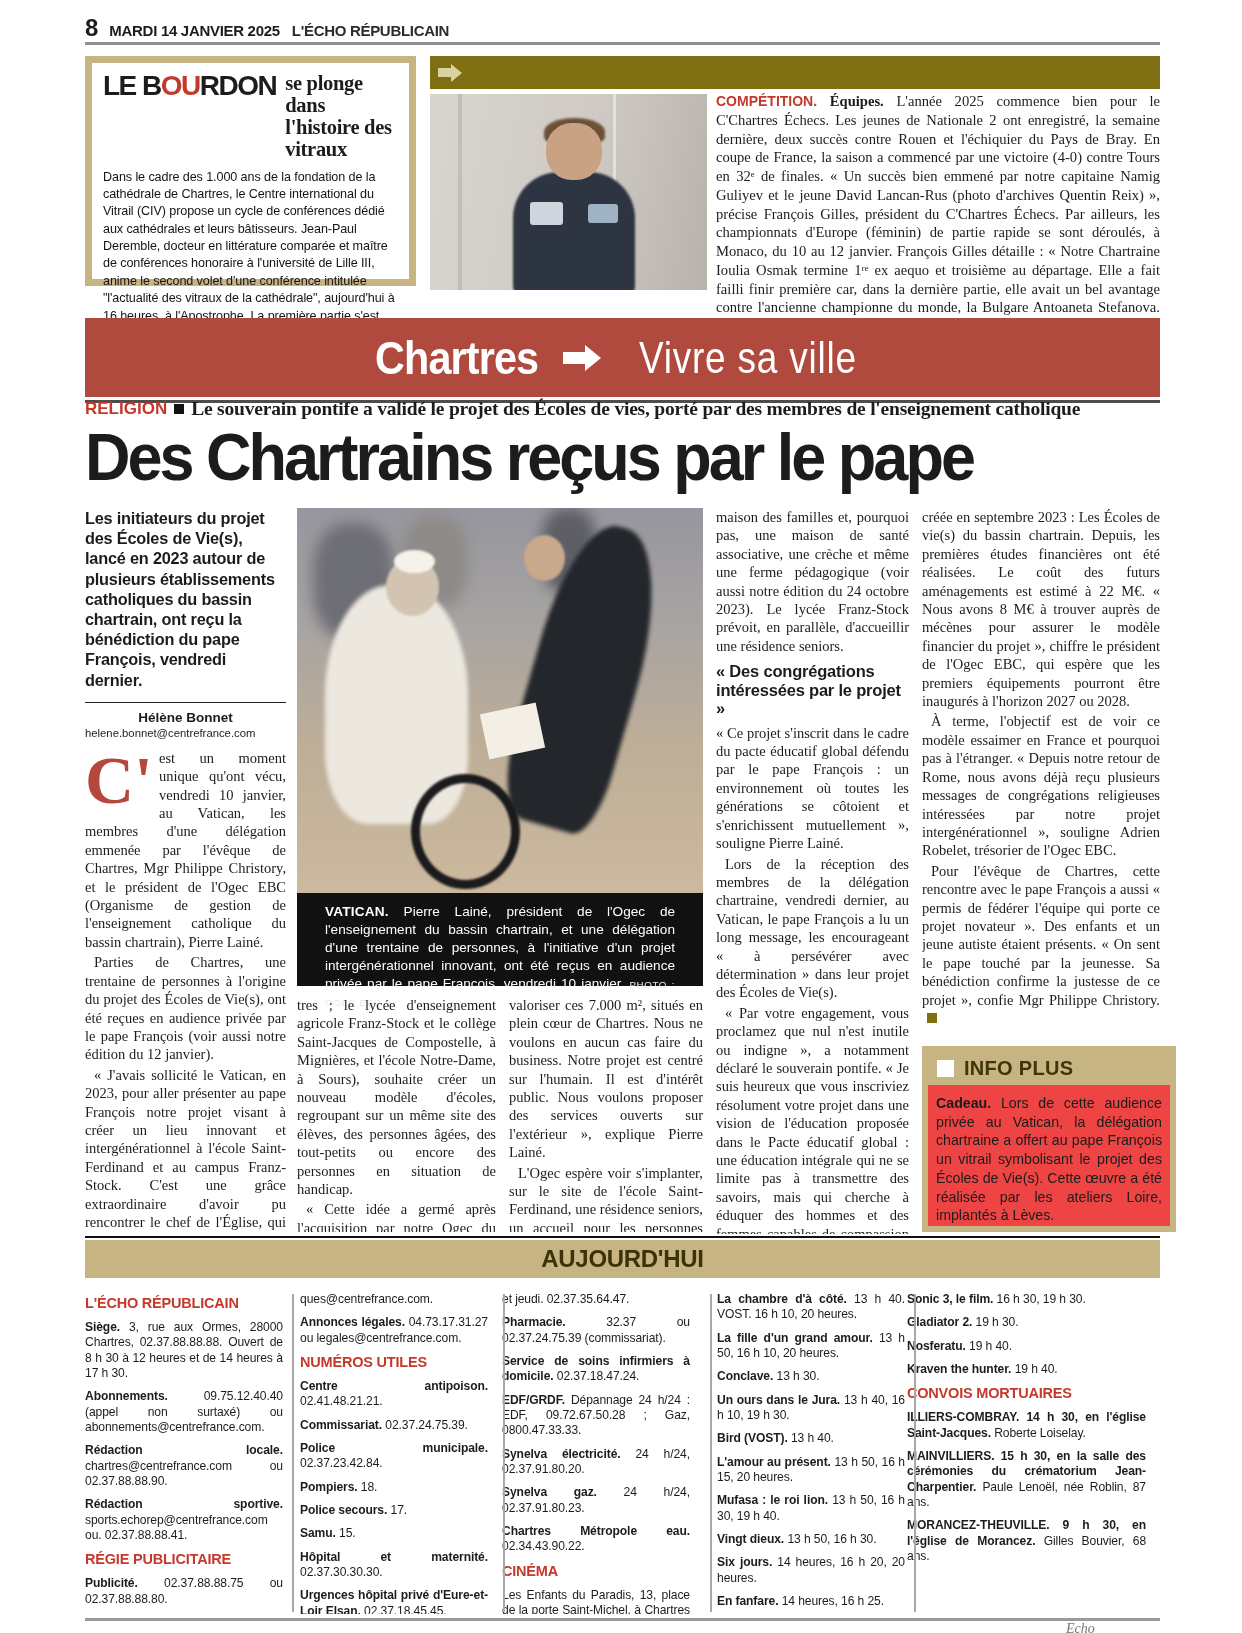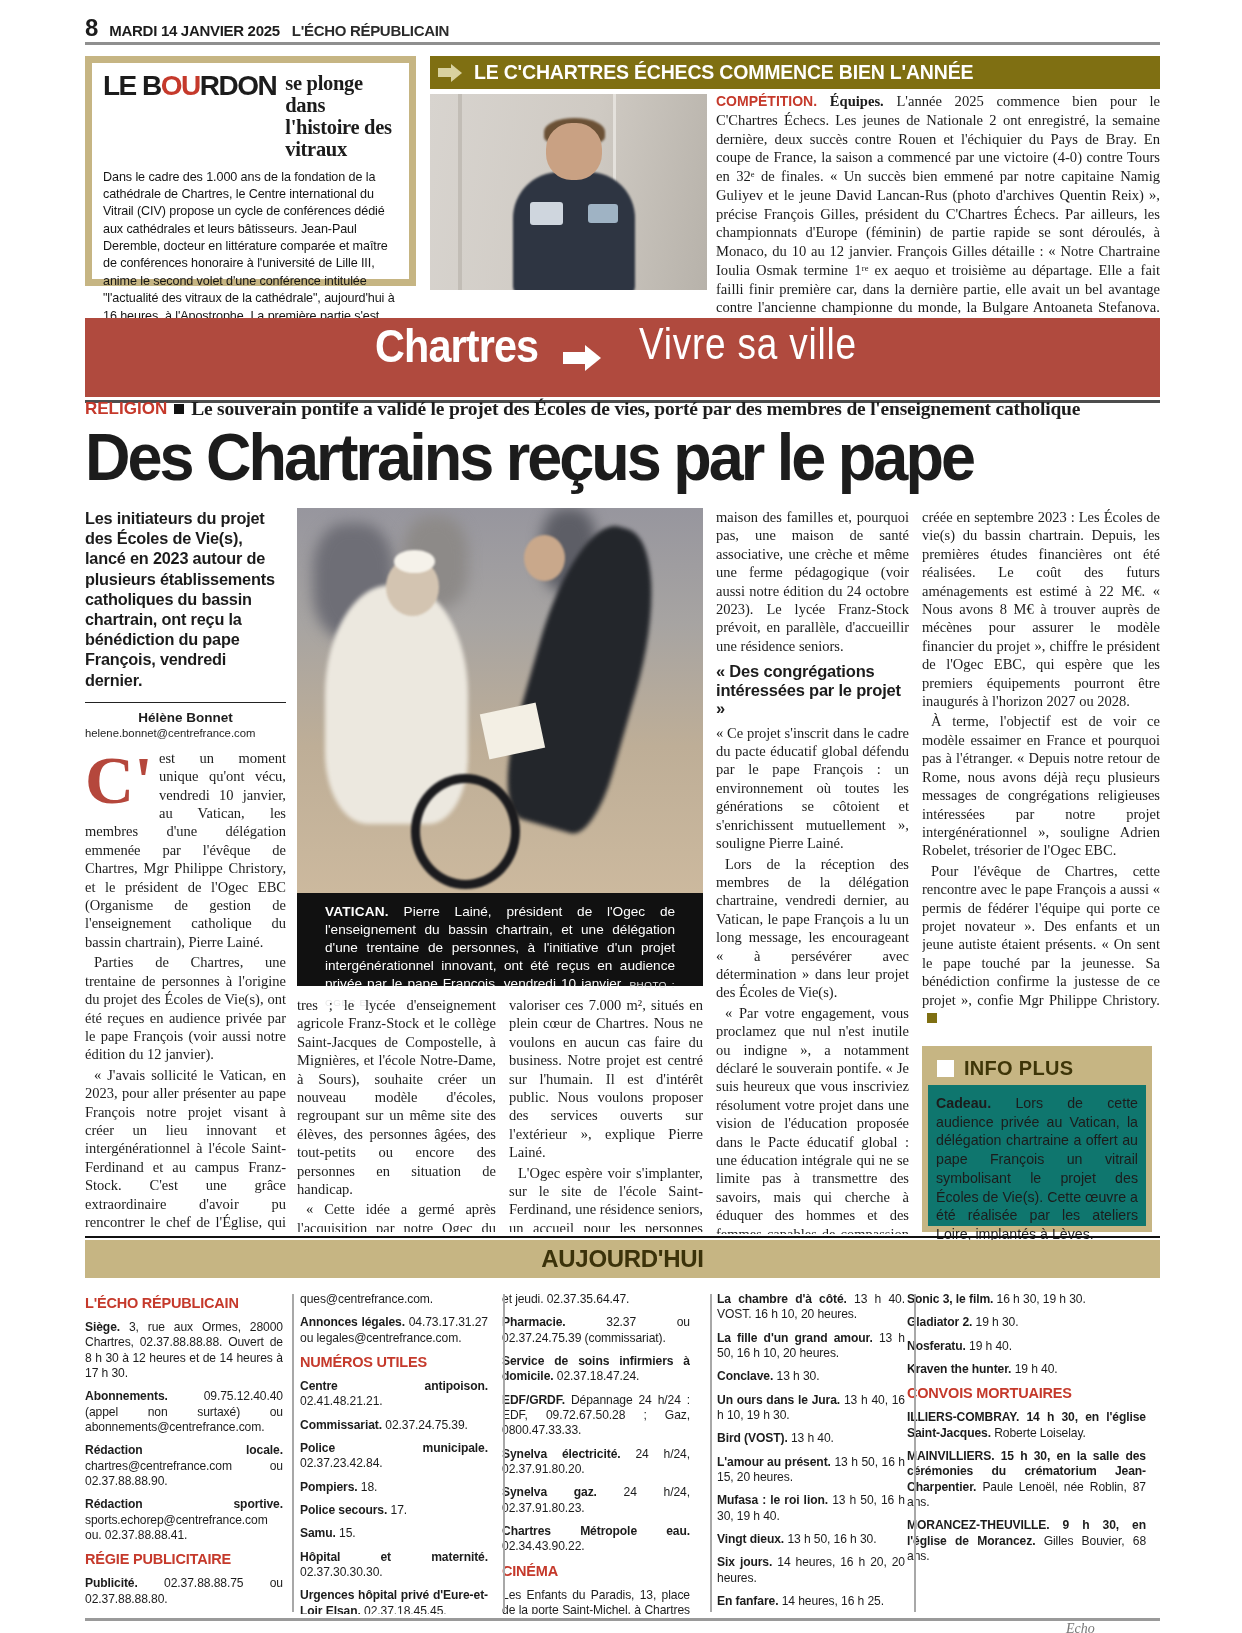--- a/index.html
+++ b/index.html
@@ -58,21 +58,21 @@
   .chess-text{left:716px;top:92px;width:444px;height:202px;font-size:14.6px;line-height:1.285;
               text-align:justify}
   .kicker{color:var(--accent_red);font-family:"Liberation Sans",sans-serif;font-weight:bold;font-size:14px}
   .kicker2{font-weight:bold}
   .sq{display:inline-block;width:10px;height:10px;margin-left:5px;vertical-align:baseline}
   .sq.olive{background:var(--olive)}
   .sq.black{background:#111;margin:0 7px}
 
   
   .section-banner{left:85px;top:318px;width:1075px;height:79px;background:var(--banner_red);display:flex;
-                  justify-content:center;gap:14px;font-family:"Liberation Sans",sans-serif}
+                  align-items:center;justify-content:center;gap:14px;font-family:"Liberation Sans",sans-serif}
   .city{color:#fff;font-weight:bold;font-size:47px;letter-spacing:-1px;display:inline-block;transform:scaleX(.88)}
   .tagline{color:#fff;font-weight:400;font-size:45px;letter-spacing:1px;display:inline-block;transform:scaleX(.82)}
   .banner-rule{left:85px;top:400px;width:1075px;height:3px;background:#4d4d4d}
 
   
   .religion-row{left:85px;top:397px;width:1075px;height:24px;display:flex;align-items:center;white-space:nowrap}
   .religion-label{color:var(--accent_red);font-family:"Liberation Sans",sans-serif;font-weight:bold;font-size:17px}
   .standfirst{font-weight:bold;font-size:19.5px;letter-spacing:-.2px}
   .headline{left:85px;top:424px;width:1075px;height:80px;font-family:"Liberation Sans",sans-serif;
             font-weight:700;font-size:63px;letter-spacing:-3px;line-height:1;white-space:nowrap;
@@ -114,21 +114,21 @@
   .pp-darkhead{left:56%;top:7%;width:10%;height:12%;background:#c9a88b;border-radius:50%;filter:blur(1px)}
   .pp-paper{left:46%;top:52%;width:14%;height:12%;background:#f3efe4;transform:rotate(-12deg);filter:blur(.5px)}
   .pp-wheel{left:28%;bottom:1%;width:27%;height:30%;border:9px solid #1b1b1e;border-radius:50%;filter:blur(1px)}
   .caption{left:297px;top:893px;width:406px;height:93px;background:var(--caption_bg);color:#fff;
            padding:10px 28px;font-family:"Liberation Sans",sans-serif;font-size:13.6px;line-height:1.32;
            text-align:justify}
   .caption b{letter-spacing:.2px}
   .caption .credit{font-size:9.8px;letter-spacing:.6px;color:#e8e8e8}
 
   
-  .infoplus{left:922px;top:1046px;width:230px;height:186px;border:6px solid var(--tan);background:#0f766e}
+  .infoplus{left:922px;top:1046px;width:254px;height:186px;border:6px solid var(--tan);background:#ef4444}
   .ip-head{background:var(--tan);height:33px;display:flex;align-items:center;padding-left:9px}
   .ip-square{width:17px;height:17px;background:#fff}
   .ip-title{font-family:"Liberation Sans",sans-serif;font-weight:bold;font-size:20px;color:#3e3508;
             margin-left:10px;letter-spacing:.3px}
   .ip-body{padding:9px 8px;font-family:"Liberation Sans",sans-serif;font-size:14.2px;line-height:1.32;
            text-align:justify}
 
   
   .auj-rule{left:85px;top:1236px;width:1075px;height:2px;background:#111}
   .auj-bar{left:85px;top:1240px;width:1075px;height:38px;background:var(--tan);display:flex;
@@ -164,21 +164,20 @@
       <div class="bourdon-title">se plonge dans l'histoire des vitraux</div>
     </div>
     <div class="bourdon-body">Dans le cadre des 1.000 ans de la fondation de la cathédrale de Chartres, le Centre international du Vitrail (CIV) propose un cycle de conférences dédié aux cathédrales et leurs bâtisseurs. Jean-Paul Deremble, docteur en littérature comparée et maître de conférences honoraire à l'université de Lille III, anime le second volet d'une conférence intitulée "l'actualité des vitraux de la cathédrale", aujourd'hui à 16 heures, à l'Apostrophe. La première partie s'est tenue le 10 décembre. L'occasion de se plonger dans la lecture minutieuse de quelques vitraux de Chartres. Inscription auprès du CIV au 02.37.21.65.72. Tarif : 24 €.</div>
   </div>
 
   <div class="abs chess-banner">
     <span class="arrow">
         <span class="bar"></span>
         <span class="tri"></span>
       </span>
-    <span class="chess-banner-label">LE C'CHARTRES ÉCHECS COMMENCE BIEN L'ANNÉE</span>
   </div>
 
   <div class="abs chess-photo">
     <div class="door2"></div>
       <div class="door"></div>
     <div class="vest"></div>
       <div class="hair"></div>
       <div class="head"></div>
     <div class="patch"></div>
       <div class="patch2"></div>

